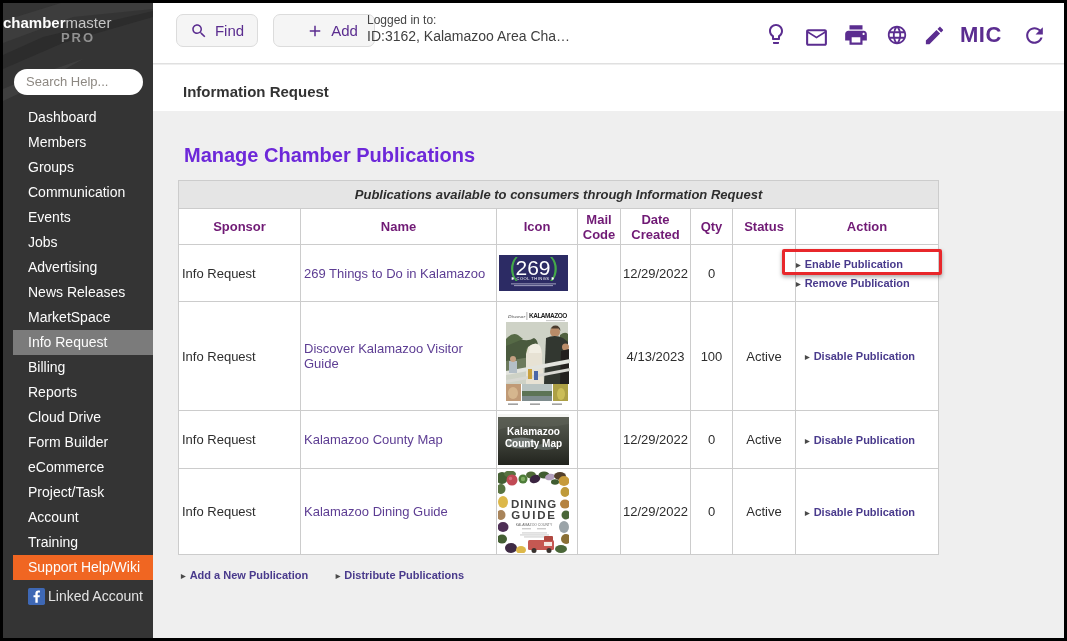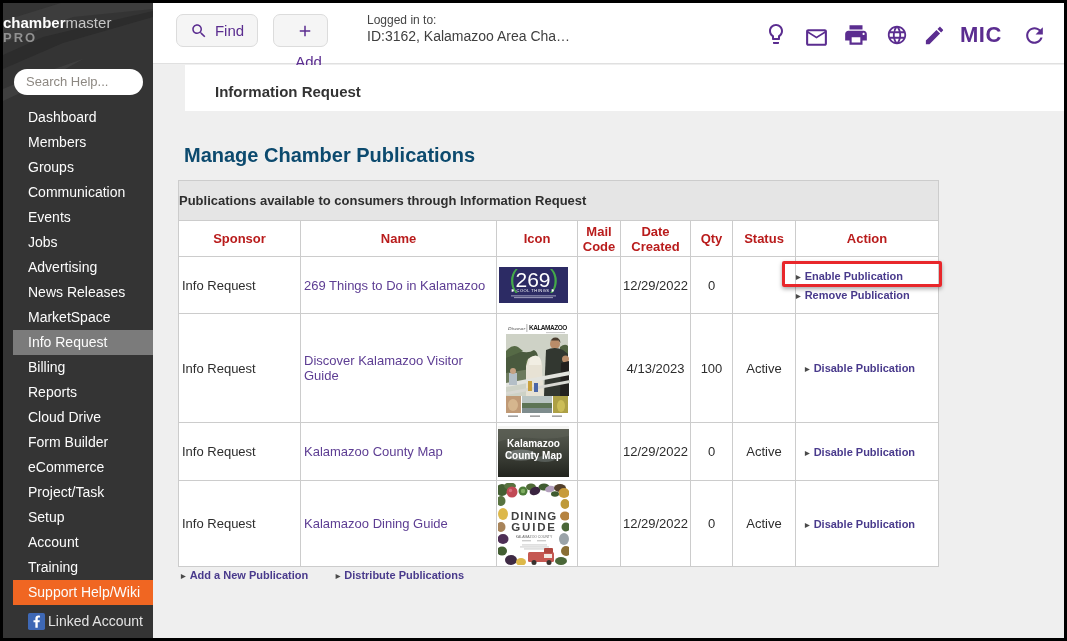--- a/index.html
+++ b/index.html
@@ -9,21 +9,21 @@
   background:#efefef; overflow:hidden; }
 
 
 #sidebar { position:absolute; left:0; top:0; width:150px; height:635px;
   background:#343434; overflow:hidden; }
 #sbtex { position:absolute; left:0; top:0; width:150px; height:115px; }
 #logo { position:absolute; left:0; top:11px; width:150px; text-align:left;
   font-size:15px; color:#fff; }
 #logo b { font-weight:bold; color:#fdfdfd; }
 #logo span { color:#c6c6c6; }
-#logopro { position:absolute; left:0; top:27px; width:150px; 
+#logopro { position:absolute; left:0; top:27px; width:150px; text-align:center;
   font-size:13px; font-weight:bold; color:#919191; letter-spacing:2px; }
 #search { position:absolute; left:11px; top:66px; width:129px; height:26px;
   background:#fff; border-radius:13px; line-height:26px; padding-left:12px;
   font-size:13px; color:#8d8882; }
 #nav { position:absolute; left:0; top:102px; width:150px;margin-left:10px; }
 .nv { height:25px; line-height:25px; padding-left:15px; font-size:14px;
   color:#fcfcfc; white-space:nowrap; }
 .nv.sel { background:#7b7b7b; }
 .nv.supp { background:#f06622; }
 #linked { height:33px; line-height:33px; padding-left:15px; font-size:14px;
@@ -31,44 +31,44 @@
 #linked svg { vertical-align:-4px; margin-right:3px; }
 
 
 #main { position:absolute; left:150px; top:0; right:0; height:635px; }
 #topbar { position:absolute; left:0; top:0; right:0; height:61px;
   background:#fff; border-bottom:1px solid #e0e0e0; }
 .btn { position:absolute; top:11px; height:33px; background:#f5f5f5;
   border:1px solid #dcdcdc; border-radius:7px; color:#5b2d90;
   font-size:15px; line-height:31px; text-align:center; }
 #btnFind { left:23px; width:82px; }
-#btnAdd { left:120px; width:55px;padding-left:16px; }
+#btnAdd { left:120px; width:102px;padding-left:16px; }
 .btn svg { vertical-align:-4px; margin-right:7px; }
 #logged { position:absolute; left:214px; top:10px; }
 #logged .l1 { font-size:12px; color:#454545; }
 #logged .l2 { font-size:14px; color:#3f3f3f; margin-top:1px; }
 .ti { position:absolute; top:19px; color:#5b2d90; }
 #mic { font-size:22px; font-weight:bold; top:19px; letter-spacing:0.5px; }
 
 #pagebar { position:absolute; left:0; top:62px; right:0; height:46px;
-  background:#fff;margin-left:32px; }
+  background:#fff; }
 #pagebar .t { padding:18px 0 0 30px; font-size:15px; font-weight:bold;
   color:#333; }
 #content { position:absolute; left:0; top:108px; right:0; bottom:0;
   background:#efefef; }
 #h1 { position:absolute; left:31px; top:33px; font-size:20px;
-  font-weight:bold; color:#0c4a6e; }
+  font-weight:bold; color:#6d28d9; }
 
 #tbl { position:absolute; left:25px; top:69px; width:760px;
   border-collapse:collapse; table-layout:fixed; background:#fff;
   font-size:13px; color:#2d2d2d; }
 #tbl td, #tbl th { border:1px solid #ccc; padding:0; vertical-align:middle; }
-#tbl .cap { background:#e5e5e5; font-weight:bold;
-  height:40px; font-size:13px; color:#2e2e2e; }
-#tbl th { height:36px; text-align:center; font-size:13px; color:#b91c1c;
+#tbl .cap { background:#e5e5e5; text-align:center; font-weight:bold;
+  height:28px; font-size:13px; color:#2e2e2e;font-style:italic; }
+#tbl th { height:36px; text-align:center; font-size:13px; color:#701a75;
   font-weight:bold; line-height:15px; }
 #tbl .sp { padding-left:3px; }
 #tbl .nm { padding-left:3px; color:#5d3d93; }
 #tbl .ic { text-align:center; }
 #tbl .ic svg { display:block; margin:0 auto; }
 #tbl .ct { text-align:center; }
 .alink { color:#493a8c; font-weight:bold; font-size:11px; white-space:nowrap; }
 .alink .tri { color:#4a4a4a; font-size:6px; margin-right:4px; vertical-align:1px; }
 #acts1 { position:relative; padding-left:9px; }
 #redbox { position:absolute; left:-14px; top:4px; width:160px; height:26px;
@@ -99,21 +99,20 @@
       <div class="nv">Advertising</div>
       <div class="nv">News Releases</div>
       <div class="nv">MarketSpace</div>
       <div class="nv sel">Info Request</div>
       <div class="nv">Billing</div>
       <div class="nv">Reports</div>
       <div class="nv">Cloud Drive</div>
       <div class="nv">Form Builder</div>
       <div class="nv">eCommerce</div>
       <div class="nv">Project/Task</div>
-      <div class="nv">Setup</div>
       <div class="nv">Account</div>
       <div class="nv">Training</div>
       <div class="nv supp">Support Help/Wiki</div>
       <div id="linked"><svg width="17" height="17" viewBox="0 0 15 15">
             <rect width="15" height="15" rx="1.5" fill="#3e68b5"></rect>
             <path d="M10.2 8.2l.25-1.9H8.6V5.1c0-.55.27-1.05 1.1-1.05h.85V2.4s-.77-.13-1.5-.13c-1.54 0-2.55.93-2.55 2.62v1.4H4.85v1.9H6.5V13h2.1V8.2z" fill="#fff"></path>
           </svg>Linked Account</div>
     </div>
   </div>
   <div id="main">

